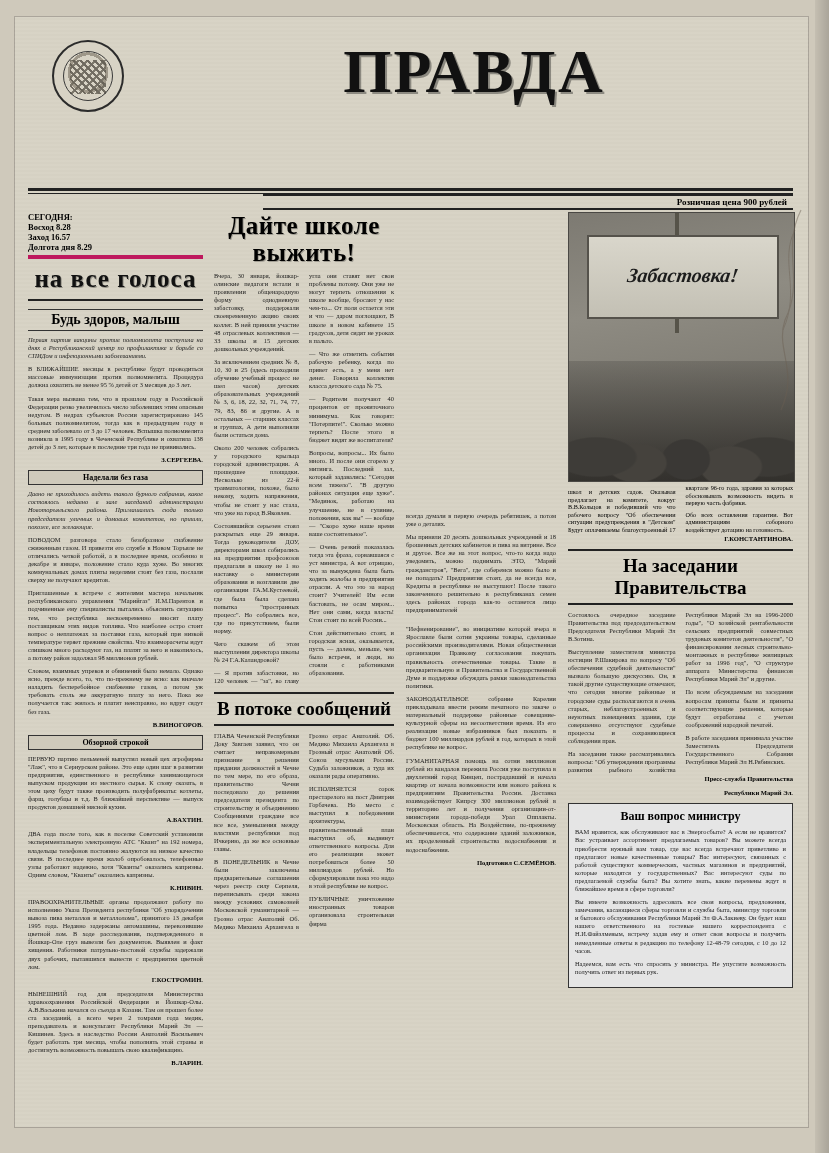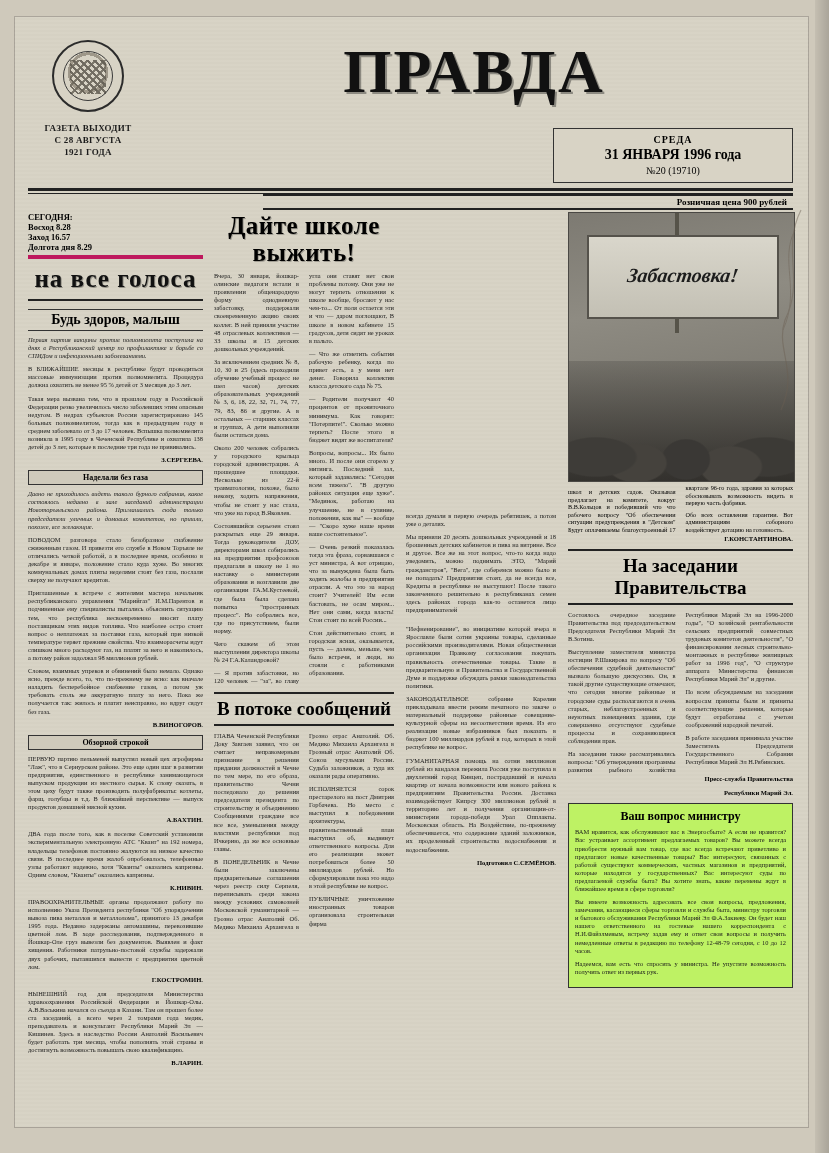--- a/index.html
+++ b/index.html
@@ -146,21 +146,21 @@
   }
   .cap{font-size:6.2px;line-height:7.6px;text-align:justify;margin:4px 0 0;}
 
   .wide-hd{
     border-top:2px solid #222;border-bottom:2px solid #222;
     text-align:center;font-weight:bold;font-size:19px;padding:4px 0;margin:6px 0 6px;
   }
   .twocol{column-count:2;column-gap:10px;}
 
   .qbox{
-    border:1px solid #333;padding:5px 6px 6px;margin-top:4px;background:#bef264;
+    border:1px solid #333;padding:5px 6px 6px;margin-top:4px;background:#e5e5e5;
   }
   .qbox h4{
     margin:0 0 4px;text-align:center;font-size:12px;font-weight:bold;
   }
   .edge{
     position:absolute;right:0;top:0;width:14px;height:1153px;
     background:linear-gradient(90deg, rgba(0,0,0,.05), rgba(0,0,0,.18));
   }
   .scribble{
     position:absolute;right:18px;top:200px;width:40px;height:220px;
@@ -172,36 +172,26 @@
 
 <div class="page">
   <div class="paper">
 
     <div class="masthead">
 
       <div class="logo-box">
         <div class="seal">
             <div class="seal-inner"></div>
           </div>
-        <div class="logo-sub">
-          <div>ГАЗЕТА ВЫХОДИТ</div>
-          <div>С 28 АВГУСТА</div>
-          <div>1921 ГОДА</div>
-        </div>
       </div>
 
       <div class="title-main">
         <div class="l2">ПРАВДА</div>
       </div>
 
-      <div class="dateblock">
-        <div class="d1">СРЕДА</div>
-        <div class="d2">31 ЯНВАРЯ 1996 года</div>
-        <div class="d3">№20 (19710)</div>
-      </div>
 
       <div class="price-line">Розничная цена 900 рублей</div>
     </div>
 
     <div class="rule-top"></div>
     <div class="rule-top2"></div>
 
     <div class="cols">
 
       <div class="col c1">

